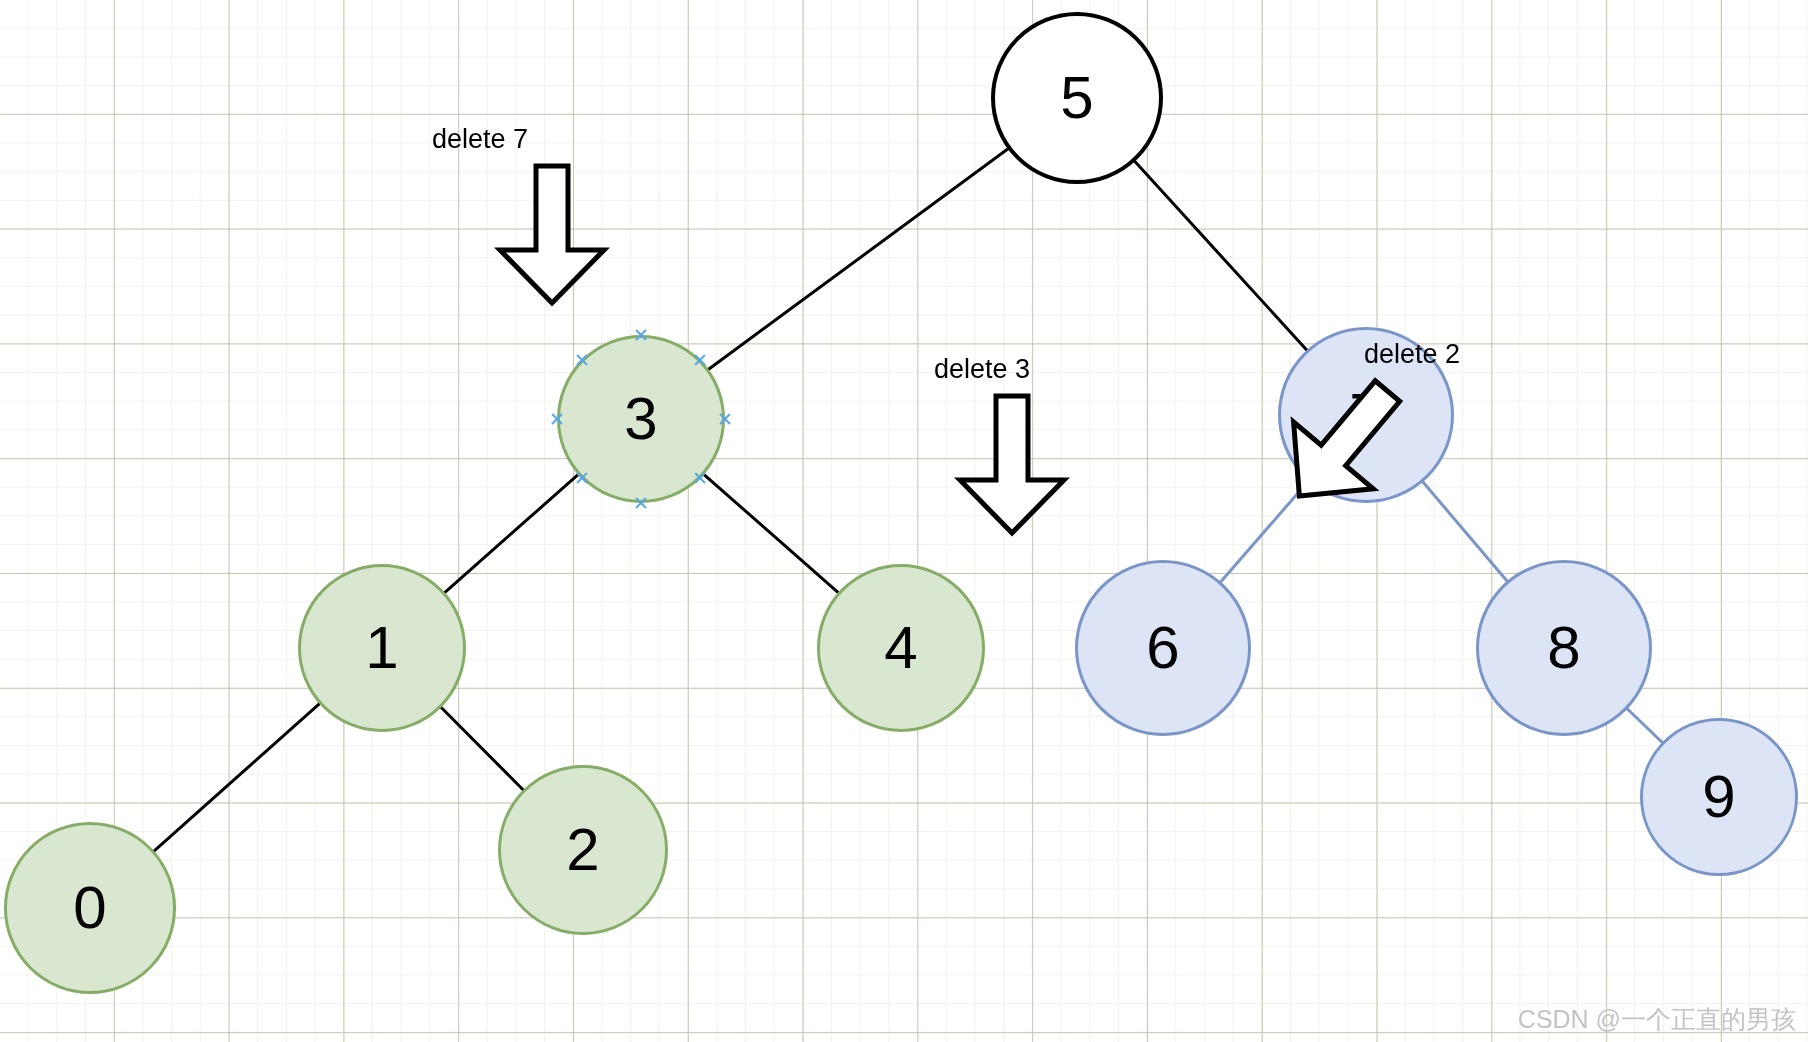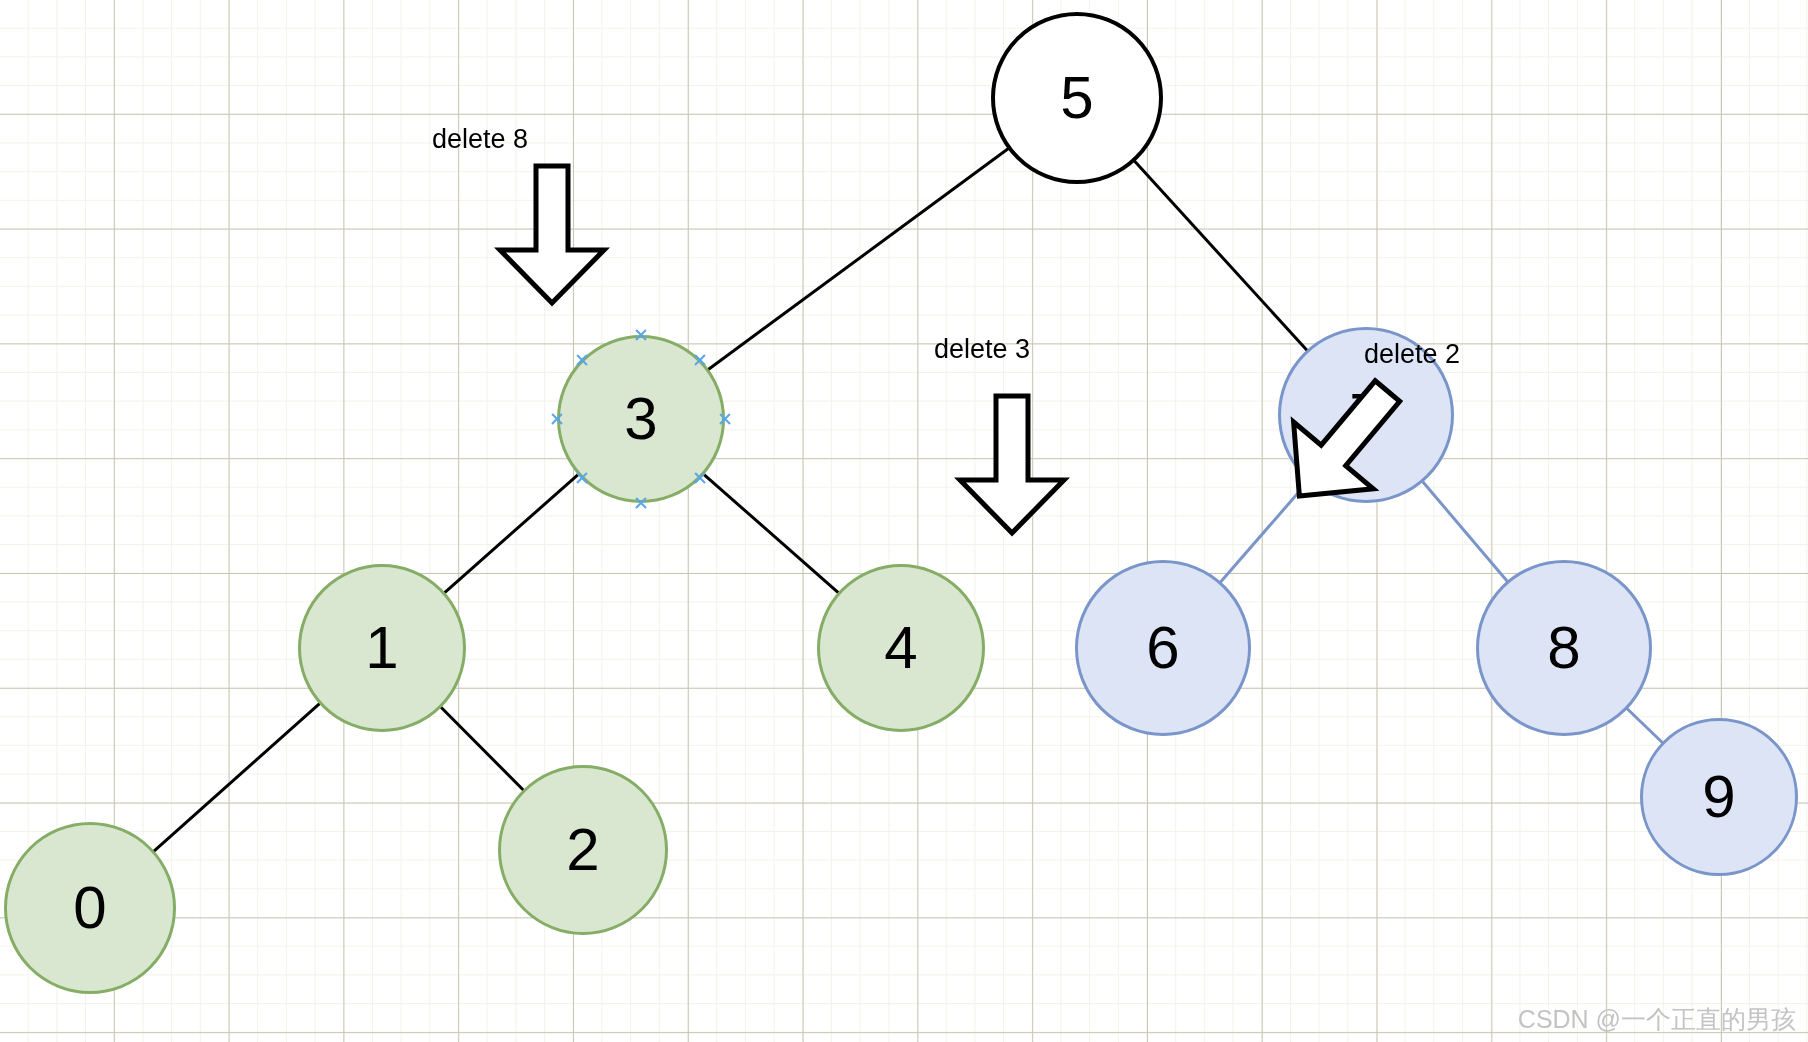--- a/index.html
+++ b/index.html
@@ -156,25 +156,25 @@
         <span class="node-label">6</span>
       </div>
       <div class="node blue" style="left: 1476px; top: 560px; width: 176px; height: 176px;">
         <span class="node-label">8</span>
       </div>
       <div class="node blue" style="left: 1640px; top: 718px; width: 158px; height: 158px;">
         <span class="node-label">9</span>
       </div>
     </div>
   <div id="anno-layer">
-      <div class="anno-label" style="left: 432px; top: 124px;">delete 8</div>
+      <div class="anno-label" style="left: 432px; top: 124px;">delete 7</div>
       <div class="arrow" style="left: 492px; top: 162px; width: 120px; height: 145px; transform-origin: 50% 0%;"><svg width="120" height="145" viewBox="0 0 120 145">
           <polygon points="44,4 76,4 76,88 112,88 60,141 8,88 44,88" fill="#ffffff" stroke="#000000" stroke-width="5" stroke-linejoin="miter"></polygon>
         </svg></div>
-      <div class="anno-label" style="left: 934px; top: 334px;">delete 3</div>
+      <div class="anno-label" style="left: 934px; top: 354px;">delete 3</div>
       <div class="arrow" style="left: 952px; top: 392px; width: 120px; height: 145px; transform-origin: 50% 0%;"><svg width="120" height="145" viewBox="0 0 120 145">
           <polygon points="44,4 76,4 76,88 112,88 60,141 8,88 44,88" fill="#ffffff" stroke="#000000" stroke-width="5" stroke-linejoin="miter"></polygon>
         </svg></div>
       <div class="anno-label" style="left: 1364px; top: 339px;">delete 2</div>
       <div class="arrow" style="left: 1330px; top: 388px; width: 120px; height: 145px; transform-origin: 50% 0%; transform: rotate(40deg);"><svg width="120" height="145" viewBox="0 0 120 145">
           <polygon points="44,4 76,4 76,88 112,88 60,141 8,88 44,88" fill="#ffffff" stroke="#000000" stroke-width="5" stroke-linejoin="miter"></polygon>
         </svg></div>
     </div>
 
   <div class="watermark">CSDN @一个正直的男孩</div>

